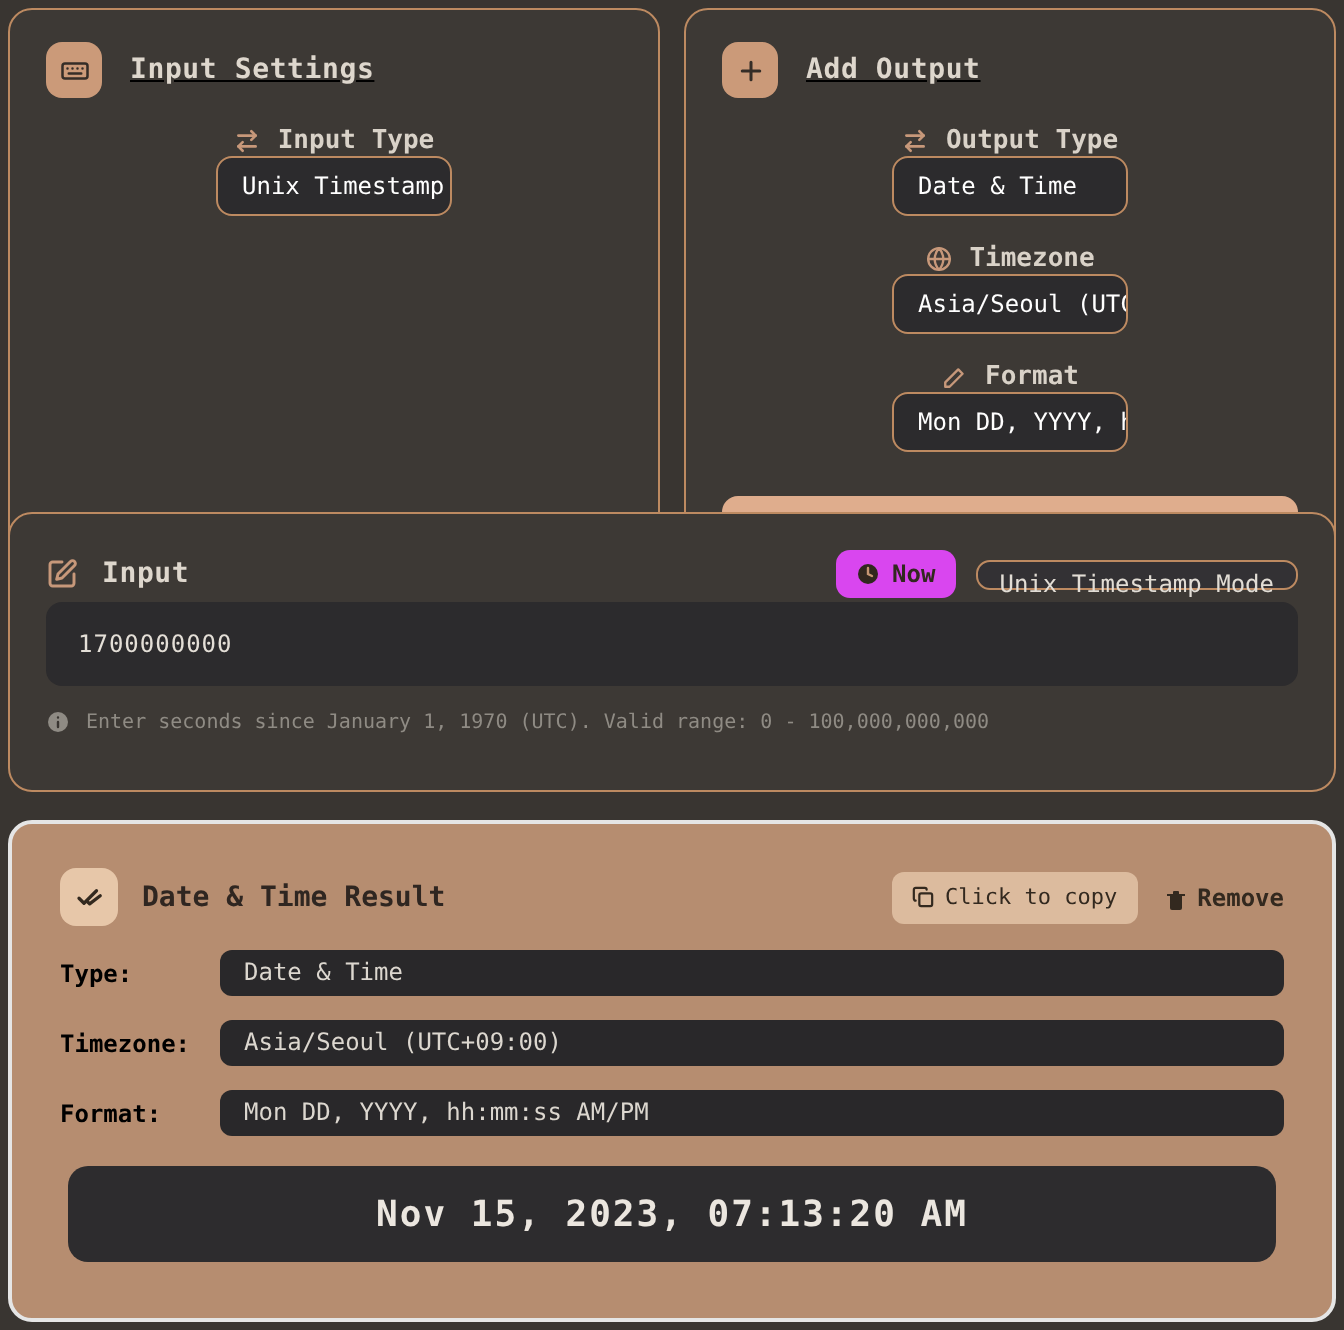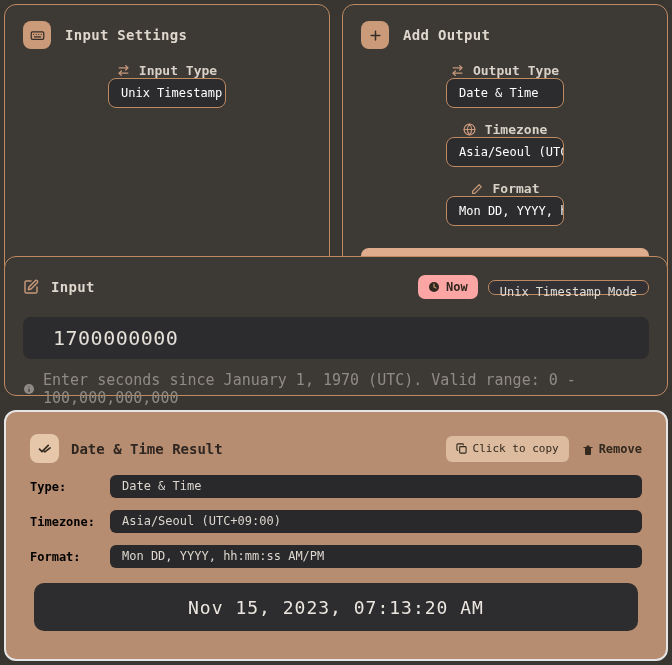--- a/index.html
+++ b/index.html
@@ -18,21 +18,21 @@
     border: 1px solid #bd8a61;
     border-radius: 12px;
   }
   .top-row {
     display: grid;
     grid-template-columns: 1fr 1fr;
     gap: 12px;
     height: 238px;
   }
   .top-card { padding: 16px 18px 14px 18px; }
-  .card-header { display: flex; align-items: center; gap: 14px; }
+  .card-header { display: flex; align-items: center; gap: 14px; text-decoration: underline; }
   .icon-box {
     width: 28px; height: 28px;
     background: #cb9a79;
     border-radius: 8px;
     display: flex; align-items: center; justify-content: center;
     color: #352d27;
     flex: 0 0 auto;
   }
   .card-title {
     color: #ded7cd;
@@ -83,21 +83,21 @@
     cursor: pointer;
   }
   
   .input-card { height: 140px; padding: 18px; }
   .input-card-header { display: flex; align-items: center; justify-content: space-between; }
   .input-title-wrap { display: flex; align-items: flex-end; gap: 12px; }
   .edit-icon { color: #c7987a; display: flex; }
   .header-actions { display: flex; align-items: center; gap: 10px; }
   .now-btn {
     height: 24px;
-    background: #fca5a5;
+    background: #d946ef;
     border: none;
     border-radius: 7px;
     color: #31281f;
     font-family: inherit;
     font-size: 12px;
     font-weight: bold;
     display: flex; align-items: center; gap: 6px;
     padding: 0 10px;
     cursor: pointer;
   }
@@ -106,37 +106,37 @@
     background: #333134;
     border: 1px solid #bd8a61;
     border-radius: 7px;
     color: #e2ddd5;
     font-size: 12px;
     line-height: 23px;
     padding: 0 11px;
     white-space: nowrap;
   }
   .main-input {
-    margin-top: 18px;
+    margin-top: 2px;
     width: 100%;
     height: 42px;
     background: #2c2b2d;
     border: none;
     border-radius: 8px;
     color: #e4dfd7;
     font-family: inherit;
-    font-size: 20px;
-    padding: 0 30px;
+    font-size: 12px;
+    padding: 0 16px;
     letter-spacing: 0.5px;
   }
   .hint-row {
     margin-top: 12px;
     display: flex; align-items: center; gap: 8px;
     color: #8f8b84;
-    font-size: 15px;
+    font-size: 10px;
   }
   .hint-row .info-ic { display: flex; color: #8f8b84; }
   
   .result-card {
     flex: 1;
     background: #b68d70;
     border: 2px solid #e5e5e5;
     border-radius: 12px;
     padding: 22px 24px 22px 24px;
   }
@@ -197,21 +197,21 @@
   .result-display {
     margin-top: 15px;
     margin-left: 4px;
     margin-right: 4px;
     height: 48px;
     background: #2d2c2e;
     border-radius: 10px;
     display: flex; align-items: center; justify-content: center;
     color: #ebe6df;
     font-size: 18px;
-    font-weight: normal;
+    font-weight: bold;
     letter-spacing: 1px;
     cursor: pointer;
   }
   svg { display: block; }
 </style>
 </head>
 <body>
 
 <div class="top-row">
 

